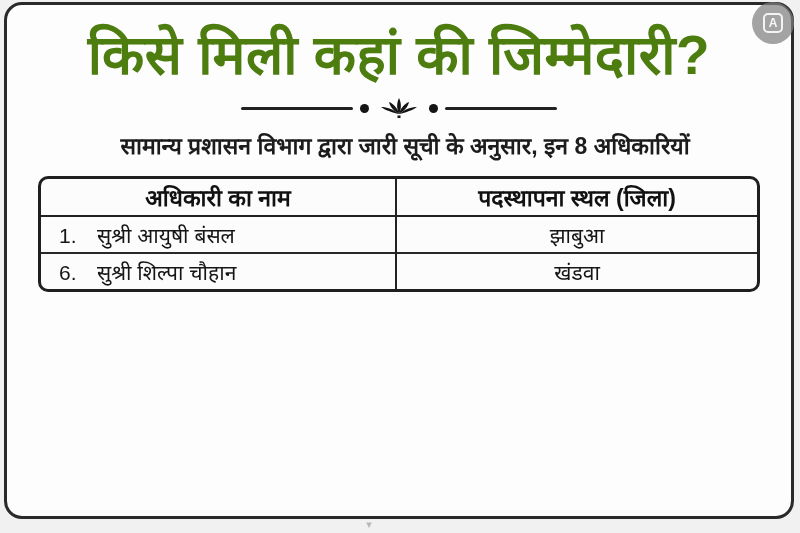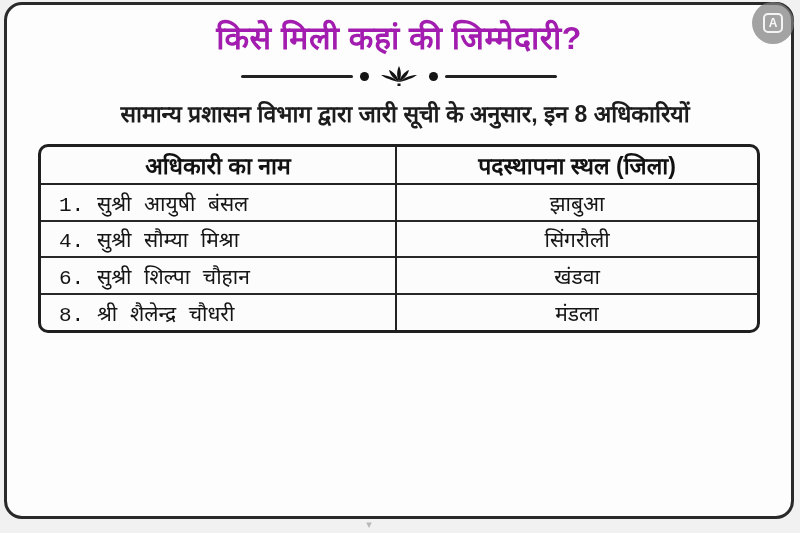--- a/index.html
+++ b/index.html
@@ -15,23 +15,23 @@
     left: 4px; top: 2px;
     width: 790px; height: 517px;
     background: #fdfdfd;
     border: 3px solid #2a2a2a;
     border-radius: 18px;
     overflow: hidden;
   }
   .title {
     margin-top: 10px;
     text-align: center;
-    font-size: 32px;
+    font-size: 55px;
     font-weight: 800;
-    color: #a21caf;
+    color: #4d7c0f;
     letter-spacing: 0.5px;
   }
   .divider {
     margin-top: 6px;
     display: flex;
     align-items: center;
     justify-content: center;
     gap: 7px;
     height: 24px;
   }
@@ -66,21 +66,20 @@
     vertical-align: middle;
     border-bottom: 2.5px solid #222;
   }
   td {
     height: 36.5px;
     font-size: 21px;
     font-weight: 500;
     color: #151515;
     vertical-align: middle;
     border-top: 2px solid #282828;
-    font-family: Liberation Mono, monospace;
   }
   tbody tr:first-child td { border-top: none; }
   td.name-cell { text-align: left; padding-left: 18px; }
   td.dist-cell, th.dist-head { border-left: 2.5px solid #222; }
   td.dist-cell { text-align: center; border-radius: 18px; }
   .sno { display: inline-block; width: 38px; }
   .lens-badge {
     position: absolute;
     top: 2px; right: 6px;
     width: 42px; height: 42px;
@@ -153,30 +152,22 @@
           <th>अधिकारी का नाम</th>
           <th class="dist-head">पदस्थापना स्थल (जिला)</th>
         </tr>
       </thead>
       <tbody>
         <tr>
           <td class="name-cell"><span class="sno">1.</span><span>सुश्री आयुषी बंसल</span></td>
           <td class="dist-cell">झाबुआ</td>
         </tr>
         <tr>
-          <td class="name-cell"><span class="sno">4.</span><span>सुश्री सौम्या मिश्रा</span></td>
-          <td class="dist-cell">सिंगरौली</td>
-        </tr>
-        <tr>
           <td class="name-cell"><span class="sno">6.</span><span>सुश्री शिल्पा चौहान</span></td>
           <td class="dist-cell">खंडवा</td>
-        </tr>
-        <tr>
-          <td class="name-cell"><span class="sno">8.</span><span>श्री शैलेन्द्र चौधरी</span></td>
-          <td class="dist-cell">मंडला</td>
         </tr>
       </tbody>
     </table>
   </div>
 
 </div>
 
 <div class="lens-badge">
   <span class="lens-glyph">A</span>
 </div>

